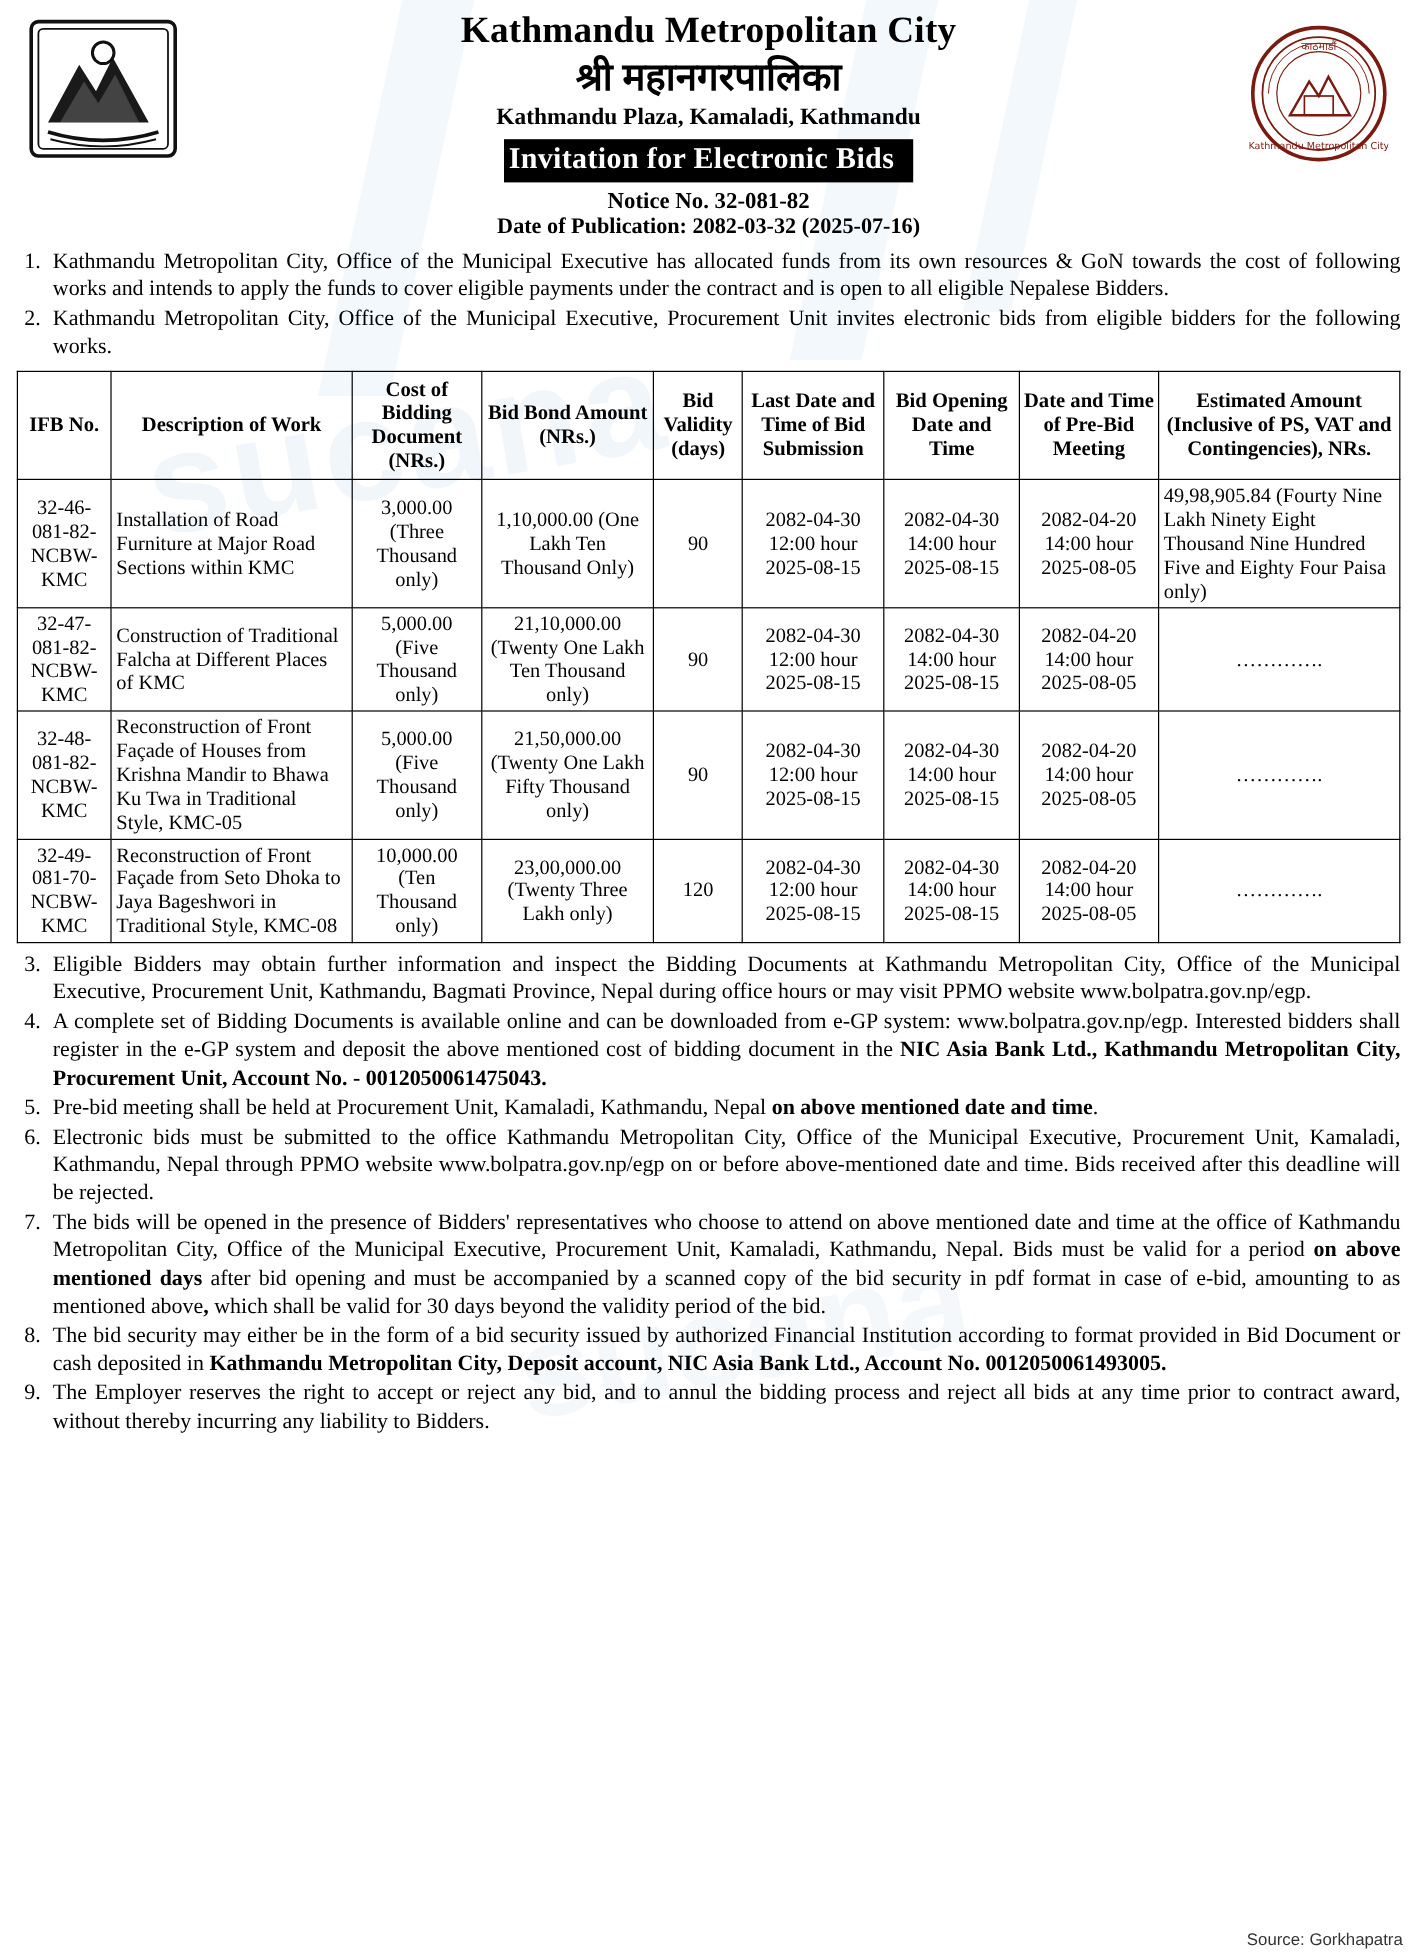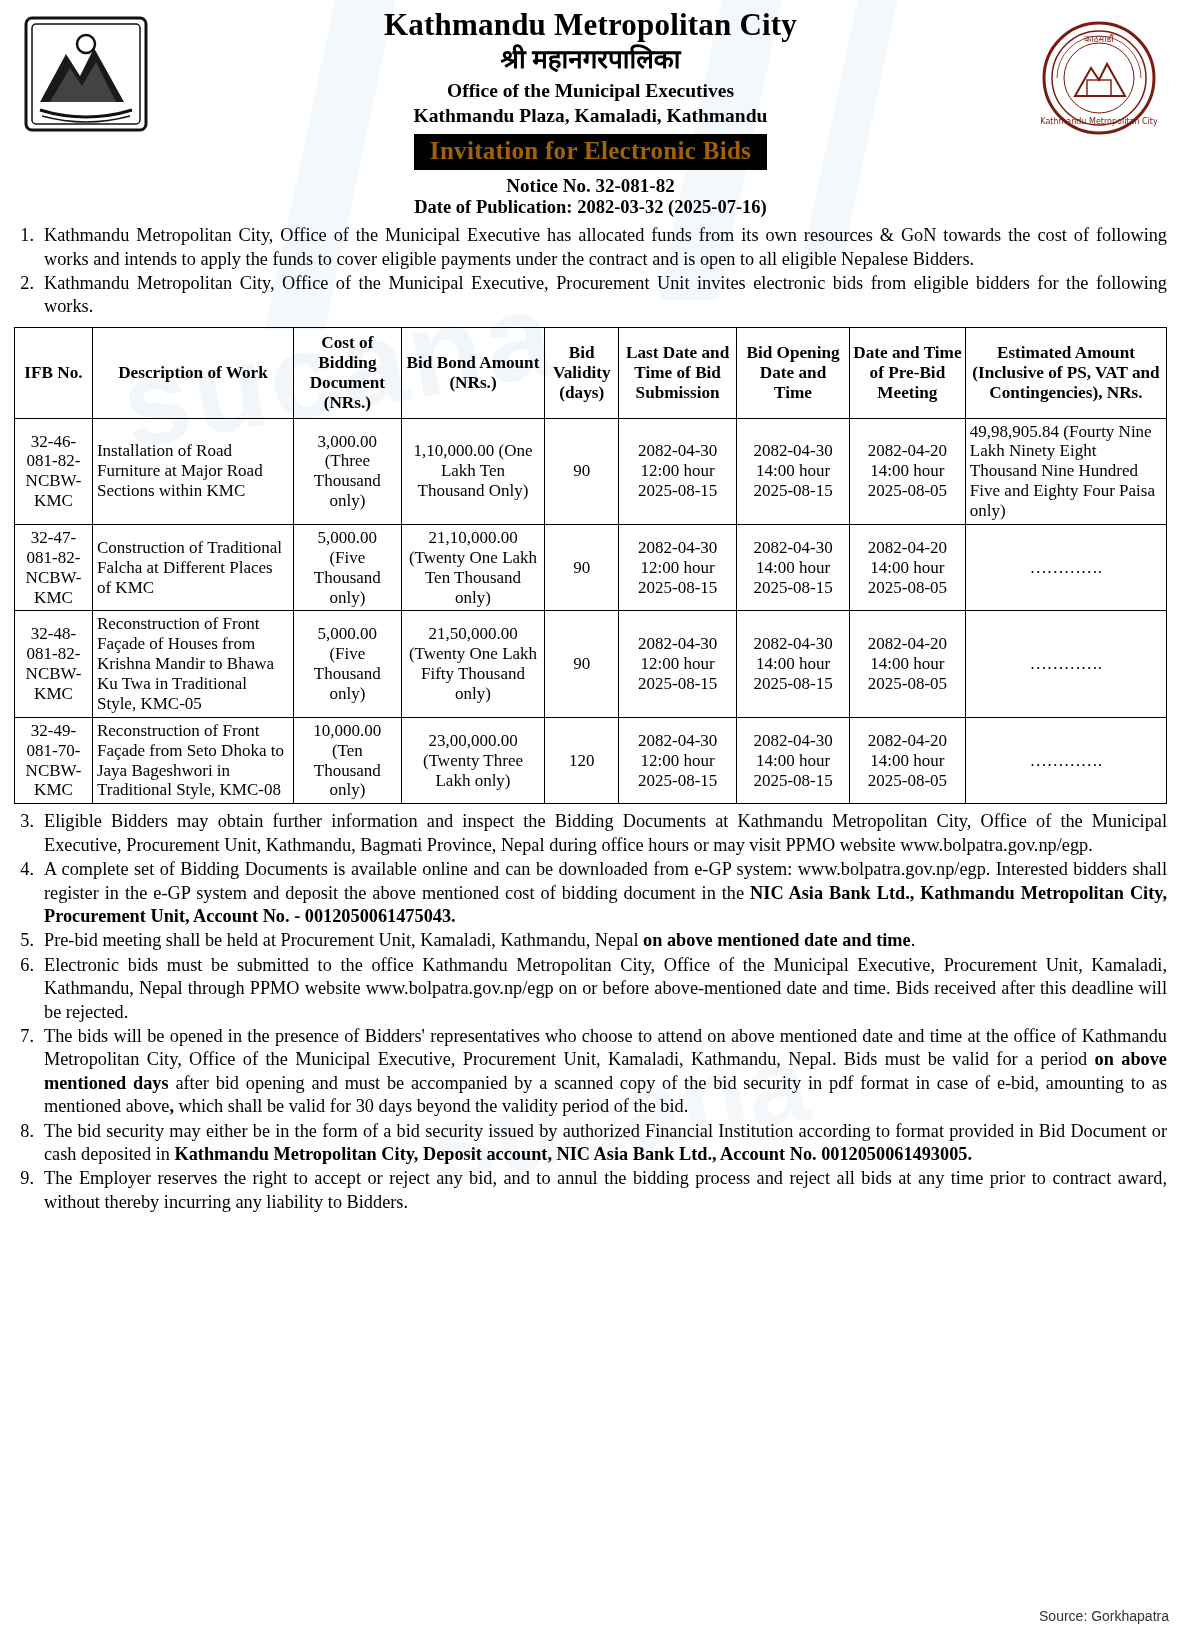--- a/index.html
+++ b/index.html
@@ -75,38 +75,38 @@
   }
   .logo-left { left: 6px; }
   .logo-right { right: 10px; width: 116px; height: 116px; top: 14px;}
   .title-main {
     font-size: 31px;
     font-weight: bold;
     line-height: 1.1;
     letter-spacing: 0.2px;
   }
   .title-nepali {
-    font-size: 26px;
+    font-size: 32px;
     font-weight: bold;
     line-height: 1.25;
     margin-top: 2px;
   }
   .title-sub {
     font-size: 19.5px;
     font-weight: bold;
     line-height: 1.22;
     margin-top: 2px;
   }
   .banner {
     display: inline-block;
     background: #000;
-    color: #a16207;
+    color: #ffffff;
     font-size: 25px;
     font-weight: bold;
-    padding: 3px 16px 5px 16px;
+    padding: 3px 16px 5px 4px;
     margin-top: 6px;
     letter-spacing: 0.3px;
   }
   .notice-line {
     font-size: 19px;
     font-weight: bold;
     margin-top: 5px;
   }
   .date-line {
     font-size: 18.5px;
@@ -227,21 +227,20 @@
           <path d="M34 76 L50 48 L58 60 L66 44 L84 76 Z" fill="none" stroke="#7a1b10" stroke-width="2"></path>
           <rect x="46" y="60" width="24" height="16" fill="none" stroke="#7a1b10" stroke-width="1.4"></rect>
           <path d="M16 58 a42 42 0 0 1 84 0" fill="none" stroke="#7a1b10" stroke-width="0.8"></path>
           <text x="58" y="22" font-size="9" fill="#7a1b10" text-anchor="middle" font-family="DejaVu Sans, sans-serif">काठमाडौं</text>
           <text x="58" y="104" font-size="8" fill="#7a1b10" text-anchor="middle" font-family="DejaVu Sans, sans-serif">Kathmandu Metropolitan City</text>
         </svg>
       </div>
 
       <div class="title-main">Kathmandu Metropolitan City</div>
       <div class="title-nepali">श्री महानगरपालिका</div>
-      <div class="title-sub">Office of the Municipal Executives</div>
       <div class="title-sub">Kathmandu Plaza, Kamaladi, Kathmandu</div>
       <div class="banner">Invitation for Electronic Bids</div>
       <div class="notice-line">Notice No. 32-081-82</div>
       <div class="date-line">Date of Publication: 2082-03-32 (2025-07-16)</div>
     </div>
 
     <ol class="clauses">
       <li class="clause">
         <span class="num">1.</span>
         <span class="txt">Kathmandu Metropolitan City, Office of the Municipal Executive has allocated funds from its own resources &amp; GoN towards the cost of following works and intends to apply the funds to cover eligible payments under the contract and is open to all eligible Nepalese Bidders.</span>

